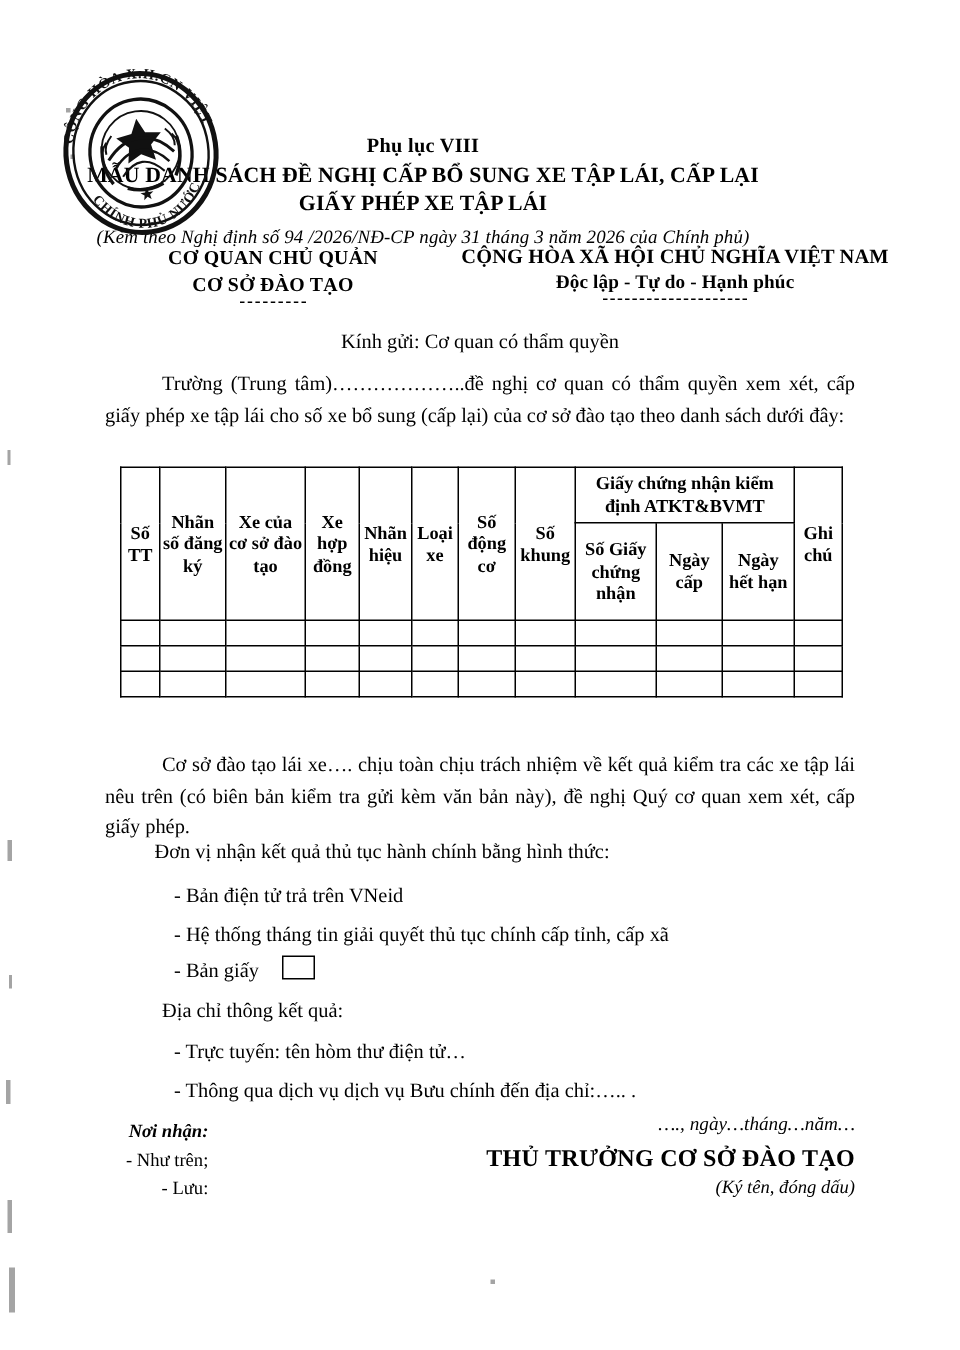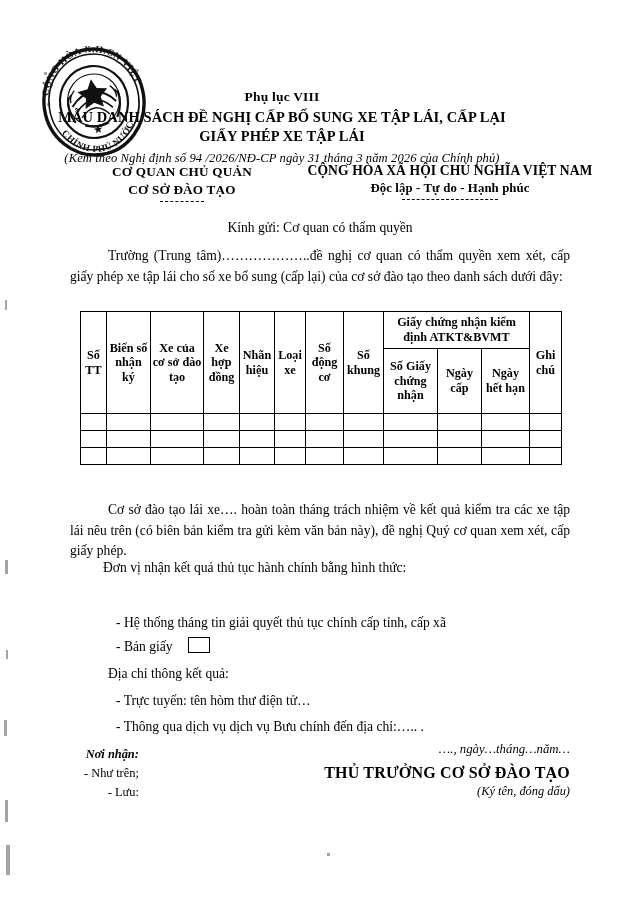--- a/index.html
+++ b/index.html
@@ -339,21 +339,21 @@
         <col style="width:38px">
         <col style="width:40px">
         <col style="width:54px">
         <col style="width:44px">
         <col style="width:48px">
         <col style="width:32px">
       </colgroup>
       <thead>
         <tr>
           <th class="h-tall" rowspan="2">Số TT</th>
-          <th class="h-tall" rowspan="2">Biển số nhận ký</th>
+          <th class="h-tall" rowspan="2">Nhãn số đăng ký</th>
           <th class="h-tall" rowspan="2">Xe của cơ sở đào tạo</th>
           <th class="h-tall" rowspan="2">Xe hợp đồng</th>
           <th class="h-tall" rowspan="2">Nhãn hiệu</th>
           <th class="h-tall" rowspan="2">Loại xe</th>
           <th class="h-tall" rowspan="2">Số động cơ</th>
           <th class="h-tall" rowspan="2">Số khung</th>
           <th class="grp" colspan="3">Giấy chứng nhận kiểm định ATKT&amp;BVMT</th>
           <th class="h-tall" rowspan="2">Ghi chú</th>
         </tr>
         <tr>
@@ -403,26 +403,27 @@
           <td class="cell"></td>
           <td class="cell"></td>
           <td class="cell"></td>
           <td class="cell"></td>
         </tr>
       </tbody>
     </table>
   </div>
 
   <div class="para p-resp">
-    <span class="indent">Cơ sở đào tạo lái xe…. hoàn toàn tháng trách nhiệm về kết quả kiểm tra các</span>
+    <span class="indent">Cơ sở đào tạo lái xe…. chịu toàn chịu trách nhiệm về kết quả kiểm tra các</span>
     <span>xe tập lái nêu trên (có biên bản kiểm tra gửi kèm văn bản này), đề nghị Quý cơ quan xem xét, cấp giấy phép.</span>
   </div>
 
   <div class="para p-form">Đơn vị nhận kết quả thủ tục hành chính bằng hình thức:</div>
 
+  <div class="li li-1">- Bản điện tử trả trên VNeid</div>
   <div class="li li-2">- Hệ thống tháng tin giải quyết thủ tục chính cấp tỉnh, cấp xã</div>
   <div class="li li-3">
     <span>- Bản giấy</span>
     <span class="checkbox"></span>
   </div>
   <div class="li li-4">Địa chỉ thông kết quả:</div>
   <div class="li li-5">- Trực tuyến: tên hòm thư điện tử…</div>
   <div class="li li-6">- Thông qua dịch vụ dịch vụ Bưu chính đến địa chỉ:….. .</div>
 
   <div class="sig-left">

